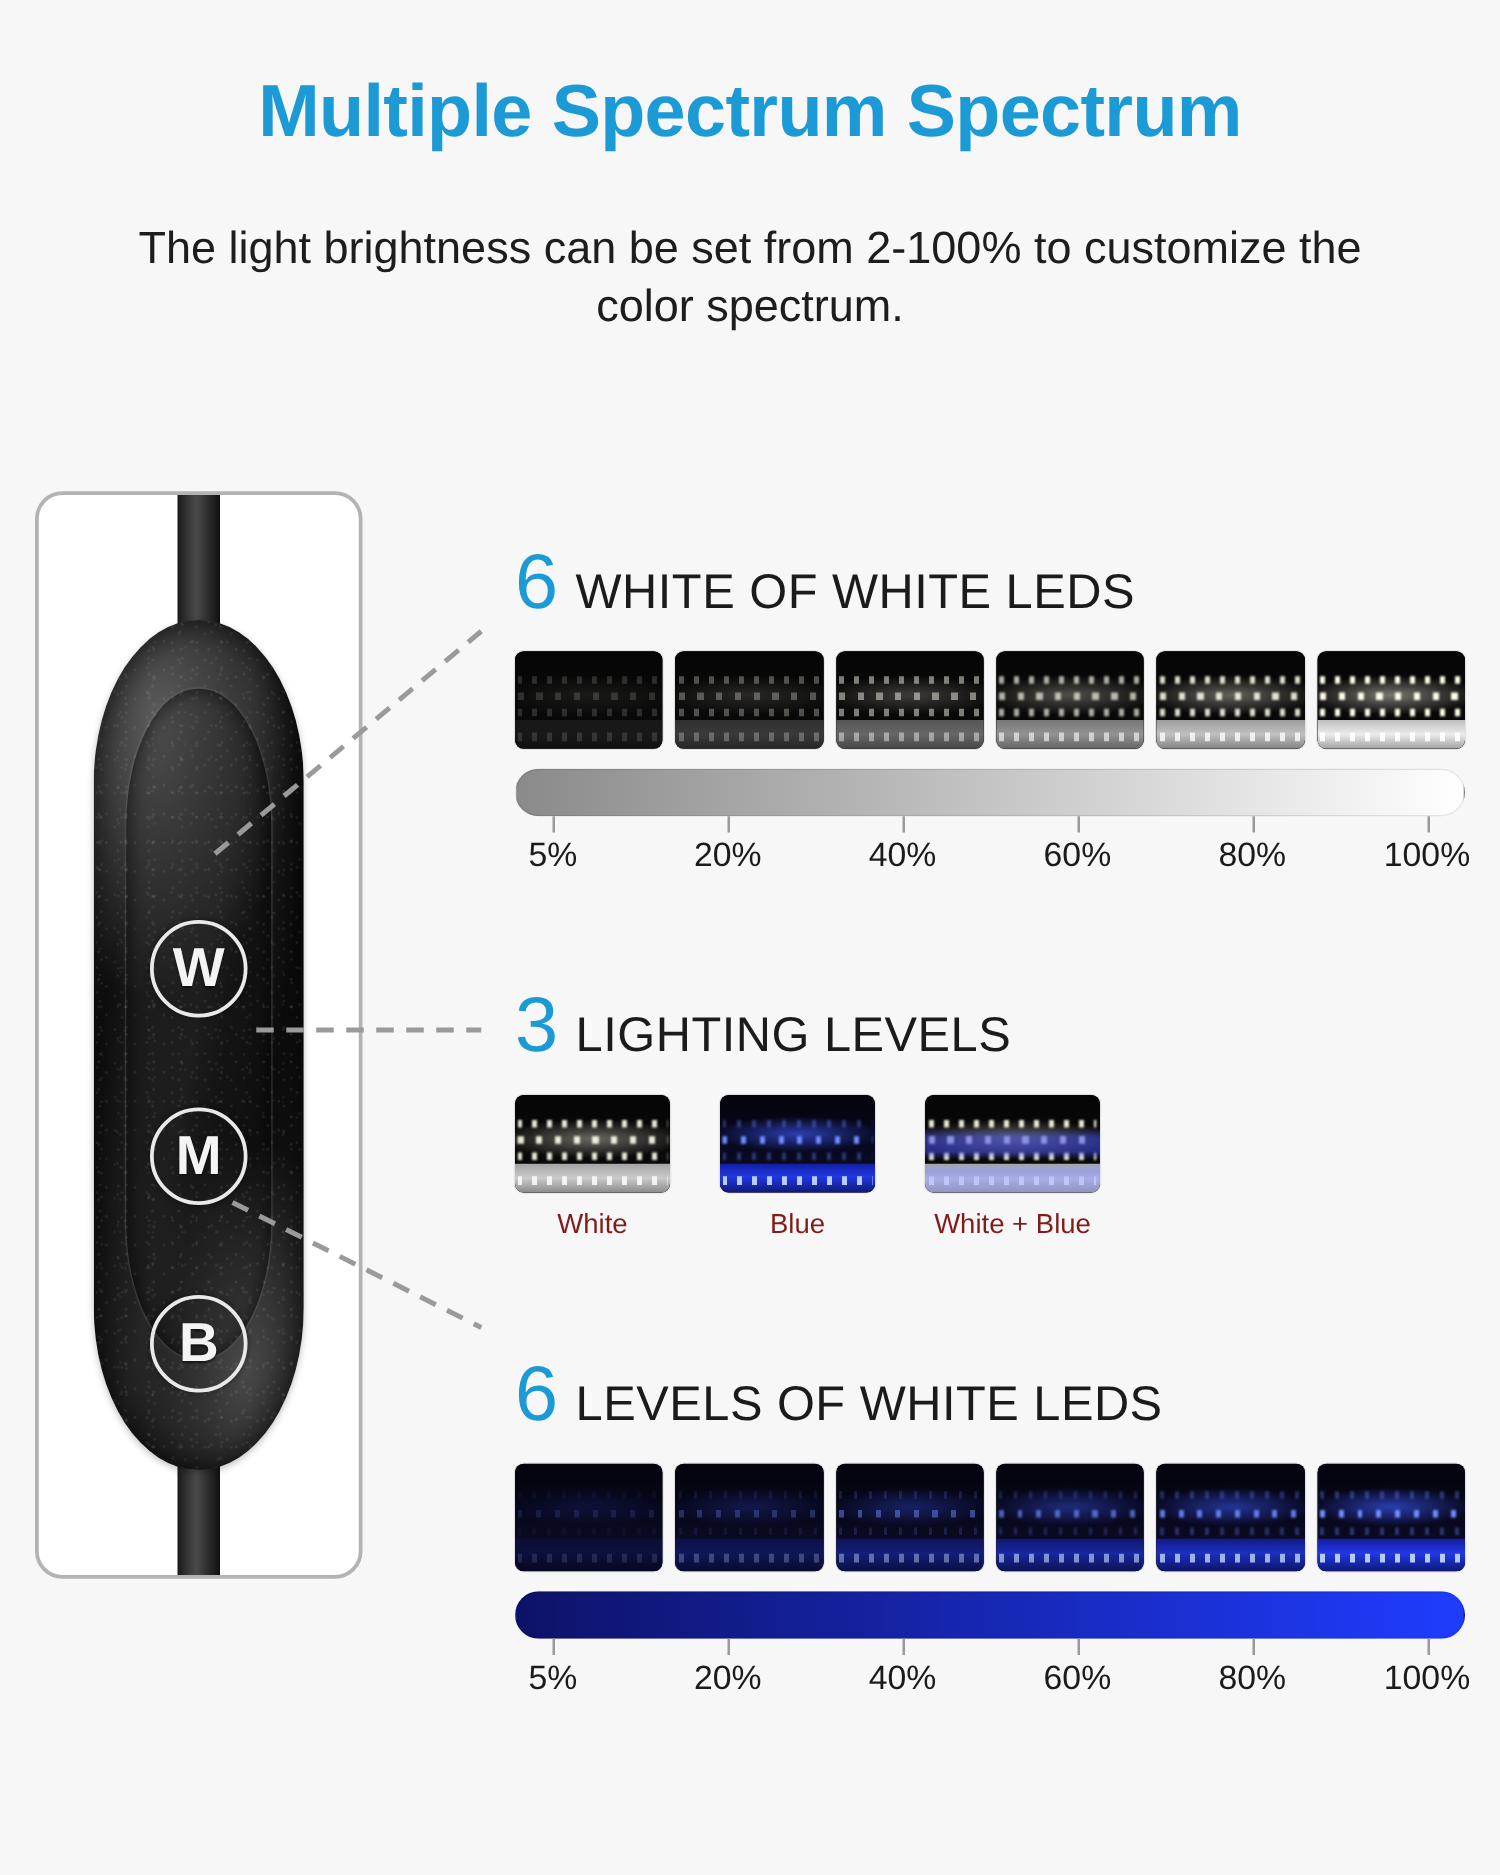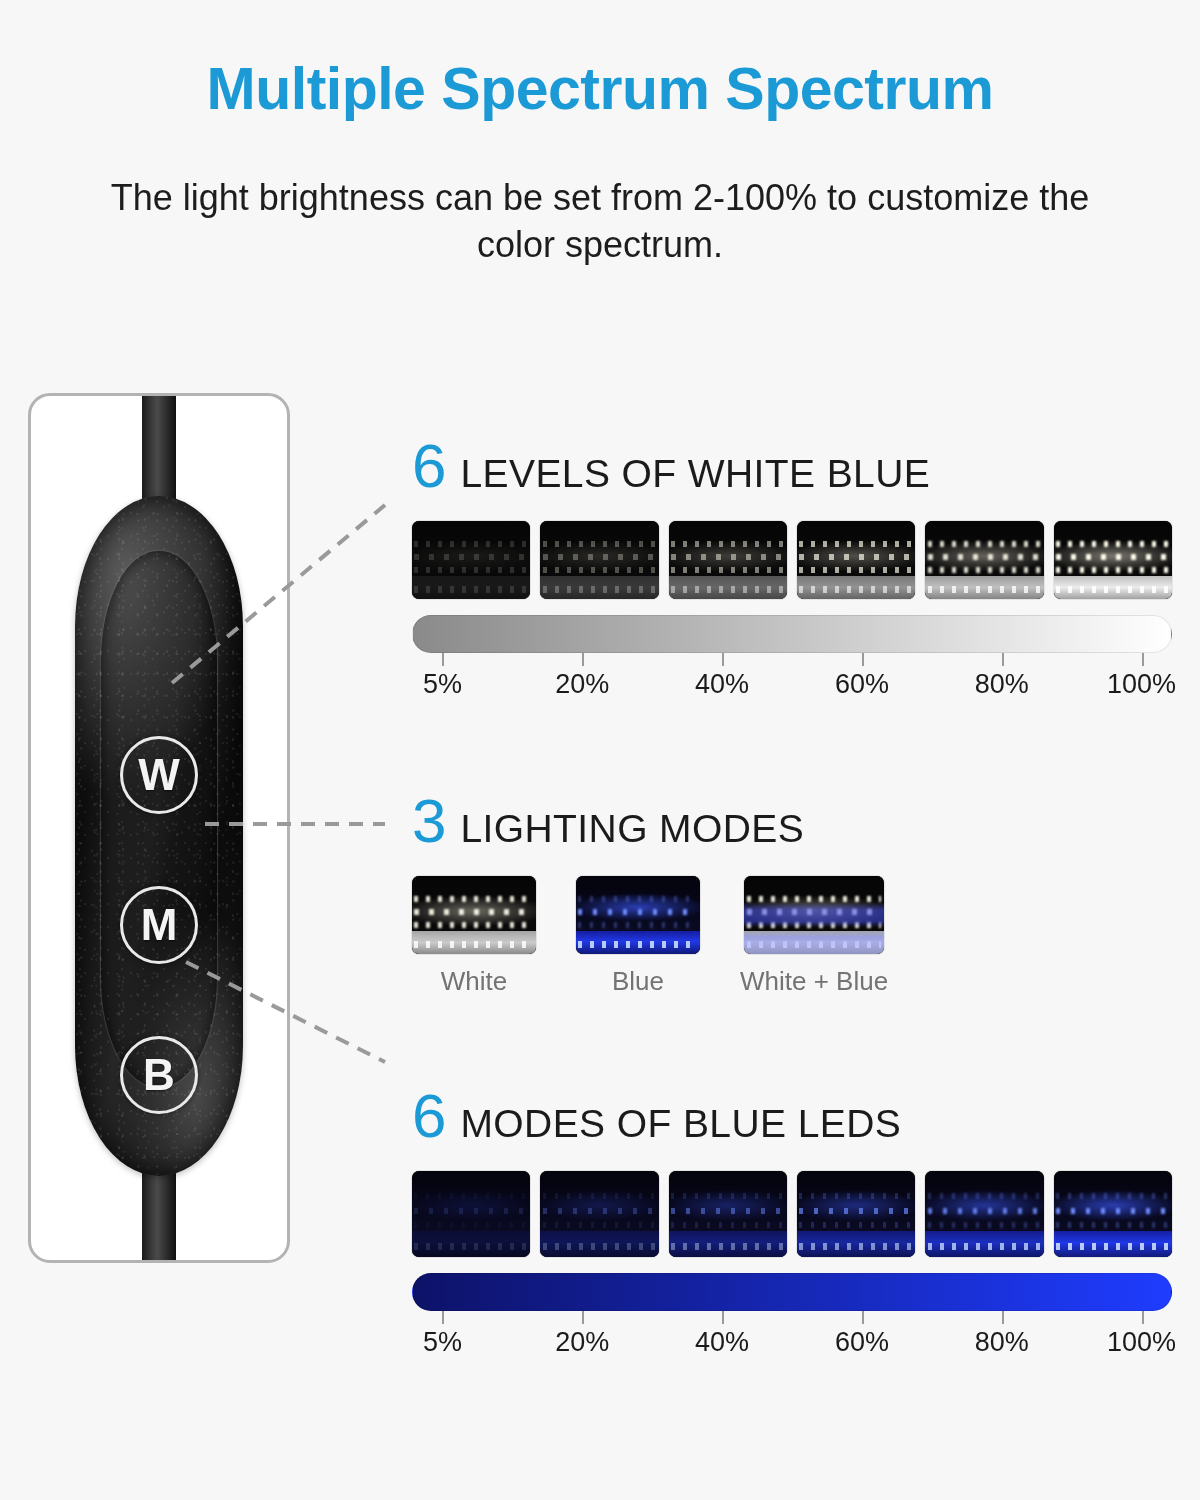--- a/index.html
+++ b/index.html
@@ -148,21 +148,21 @@
     position:absolute;top:2px;
     font-size:27px;color:#1b1b1b;
     transform:translateX(-50%);
     white-space:nowrap;
   }
 
   
   .modes-row{display:flex;}
   .mode-item{display:flex;flex-direction:column;align-items:center;}
   .mode-name{
-    margin-top:12px;font-size:26px;color:#737373;white-space:nowrap;
+    margin-top:12px;font-size:22px;color:#7f1d1d;white-space:nowrap;
   }
 </style>
 </head>
 <body style="background: rgb(247, 247, 247);">
 
 <div class="page">
 
   <div class="title" style="color: rgb(27, 154, 214);">Multiple Spectrum Spectrum</div>
   <div class="subtitle">The light brightness can be set from 2-100% to customize the color spectrum.</div>
 
@@ -180,21 +180,21 @@
 
   <svg class="connectors" viewBox="0 0 1200 1500" width="1200" height="1500">
     <line x1="172" y1="683" x2="385" y2="505" stroke="#9a9a9a" stroke-width="4" stroke-dasharray="14,10" stroke-linecap="butt"></line>
     <line x1="205" y1="824" x2="385" y2="824" stroke="#9a9a9a" stroke-width="4" stroke-dasharray="14,10" stroke-linecap="butt"></line>
     <line x1="186" y1="962" x2="385" y2="1062" stroke="#9a9a9a" stroke-width="4" stroke-dasharray="14,10" stroke-linecap="butt"></line>
   </svg>
 
   <div class="section" style="left:412px;top:435px;width:760px;">
     <div class="sec-head">
       <span class="sec-num">6</span>
-      <span class="sec-label">LEVELS OF WHITE BLUE</span>
+      <span class="sec-label">WHITE OF WHITE LEDS</span>
     </div>
 
     <div class="swatch-row" id="white-swatches" style="margin-top:24px;gap:10px;">
         <div class="swatch" style="width: 122px; height: 78px;">
           <div class="led-top" style="background: linear-gradient(rgb(5, 5, 5) 0%, rgb(10, 10, 10) 60%, rgb(3, 3, 3) 100%);"></div>
           <div class="led-top" style="background: radial-gradient(85% 28% at 50% 45%, rgba(255, 250, 230, 0.07) 0%, rgba(0, 0, 0, 0) 72%);"></div>
           <div class="led-rows">
             <div class="led-row r1" style="background: repeating-linear-gradient(90deg, rgba(255, 252, 236, 0.15) 0px, rgba(255, 252, 236, 0.15) 4px, rgba(0, 0, 0, 0) 4px, rgba(0, 0, 0, 0) 12px); filter: blur(0.33px);"></div>
             <div class="led-row r2" style="background: repeating-linear-gradient(90deg, rgba(255, 252, 236, 0.15) 0px, rgba(255, 252, 236, 0.15) 5px, rgba(0, 0, 0, 0) 5px, rgba(0, 0, 0, 0) 15px); filter: blur(0.33px);"></div>
             <div class="led-row r3" style="background: repeating-linear-gradient(90deg, rgba(255, 252, 236, 0.15) 0px, rgba(255, 252, 236, 0.15) 4px, rgba(0, 0, 0, 0) 4px, rgba(0, 0, 0, 0) 12px); filter: blur(0.33px);"></div>
@@ -276,21 +276,21 @@
           <div class="tick-label" style="left: 59.2%;">60%</div>
           <div class="tick-label" style="left: 77.6%;">80%</div>
           <div class="tick-label" style="left: 96%;">100%</div>
         </div>
     </div>
   </div>
 
   <div class="section" style="left:412px;top:790px;width:760px;">
     <div class="sec-head">
       <span class="sec-num">3</span>
-      <span class="sec-label">LIGHTING MODES</span>
+      <span class="sec-label">LIGHTING LEVELS</span>
     </div>
     <div class="modes-row" id="modes-row" style="margin-top:24px;gap:40px;">
         <div class="mode-item">
           <div class="swatch" style="width: 124px; height: 78px;">
             <div class="led-top" style="background: linear-gradient(rgb(5, 5, 5) 0%, rgb(10, 10, 10) 60%, rgb(3, 3, 3) 100%);"></div>
             <div class="led-top" style="background: radial-gradient(85% 28% at 50% 45%, rgba(255, 250, 230, 0.39) 0%, rgba(0, 0, 0, 0) 72%);"></div>
             <div class="led-rows">
               <div class="led-row r1" style="background: repeating-linear-gradient(90deg, rgba(255, 252, 236, 0.91) 0px, rgba(255, 252, 236, 0.91) 4px, rgba(0, 0, 0, 0) 4px, rgba(0, 0, 0, 0) 12px); filter: blur(0.9px);"></div>
               <div class="led-row r2" style="background: repeating-linear-gradient(90deg, rgba(255, 252, 236, 0.91) 0px, rgba(255, 252, 236, 0.91) 5px, rgba(0, 0, 0, 0) 5px, rgba(0, 0, 0, 0) 15px); filter: blur(0.9px);"></div>
               <div class="led-row r3" style="background: repeating-linear-gradient(90deg, rgba(255, 252, 236, 0.91) 0px, rgba(255, 252, 236, 0.91) 4px, rgba(0, 0, 0, 0) 4px, rgba(0, 0, 0, 0) 12px); filter: blur(0.9px);"></div>
@@ -328,21 +328,21 @@
             <div class="led-top" style="background: linear-gradient(rgba(0, 0, 0, 0) 0%, rgba(0, 0, 0, 0) 34%, rgba(60, 70, 230, 0.55) 44%, rgba(60, 70, 230, 0.55) 58%, rgba(0, 0, 0, 0) 66%, rgba(0, 0, 0, 0) 70%, rgba(130, 140, 255, 0.55) 78%, rgba(150, 160, 255, 0.45) 100%);"></div>
           </div>
           <div class="mode-name">White + Blue</div>
         </div>
       </div>
   </div>
 
   <div class="section" style="left:412px;top:1085px;width:760px;">
     <div class="sec-head">
       <span class="sec-num">6</span>
-      <span class="sec-label">MODES OF BLUE LEDS</span>
+      <span class="sec-label">LEVELS OF WHITE LEDS</span>
     </div>
 
     <div class="swatch-row" id="blue-swatches" style="margin-top:24px;gap:10px;">
         <div class="swatch" style="width: 122px; height: 86px;">
           <div class="led-top" style="background: linear-gradient(rgb(4, 4, 12) 0%, rgb(6, 6, 26) 40%, rgb(10, 10, 34) 70%, rgb(5, 5, 15) 100%);"></div>
           <div class="led-top" style="background: radial-gradient(80% 26% at 50% 40%, rgba(60, 90, 255, 0.13) 0%, rgba(0, 0, 0, 0) 70%);"></div>
           <div class="led-rows">
             <div class="led-row r1" style="background: repeating-linear-gradient(90deg, rgba(110, 140, 255, 0.05) 0px, rgba(110, 140, 255, 0.05) 3px, rgba(0, 0, 0, 0) 3px, rgba(0, 0, 0, 0) 12px); filter: blur(0.33px);"></div>
             <div class="led-row r2" style="background: repeating-linear-gradient(90deg, rgba(110, 140, 255, 0.15) 0px, rgba(110, 140, 255, 0.15) 4px, rgba(0, 0, 0, 0) 4px, rgba(0, 0, 0, 0) 15px); filter: blur(0.33px);"></div>
             <div class="led-row r3" style="background: repeating-linear-gradient(90deg, rgba(110, 140, 255, 0.05) 0px, rgba(110, 140, 255, 0.05) 3px, rgba(0, 0, 0, 0) 3px, rgba(0, 0, 0, 0) 12px); filter: blur(0.33px);"></div>

